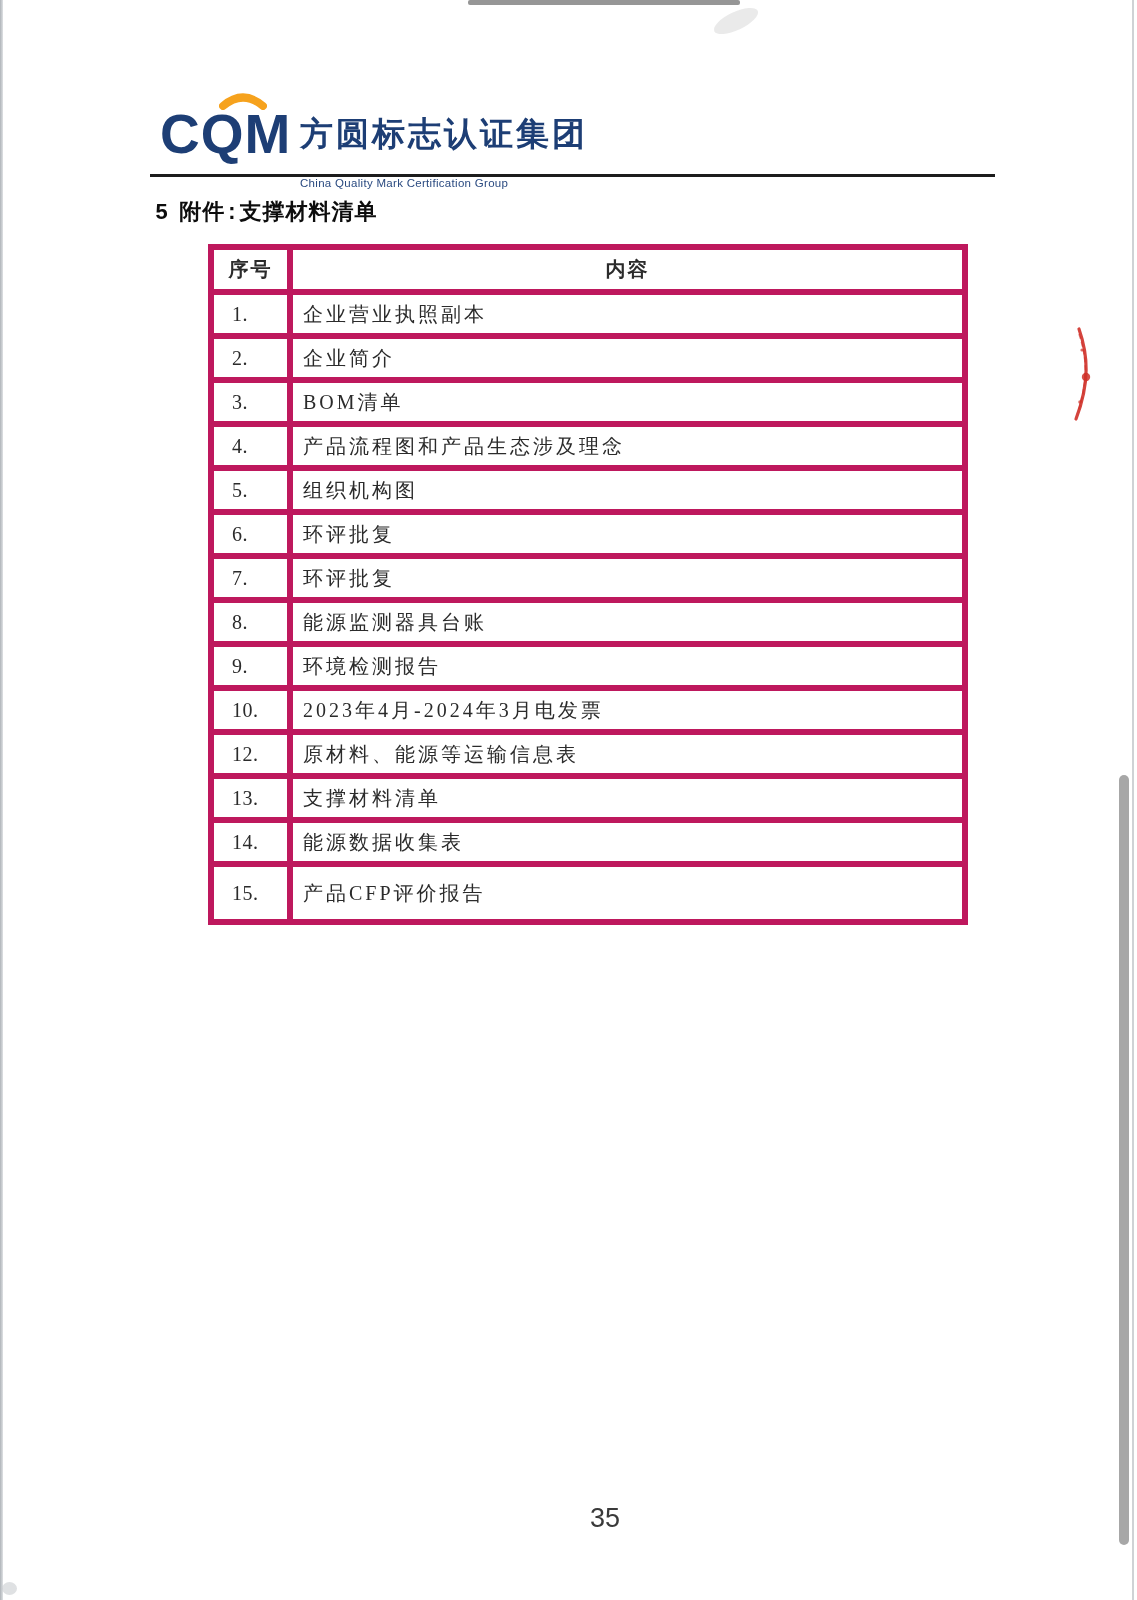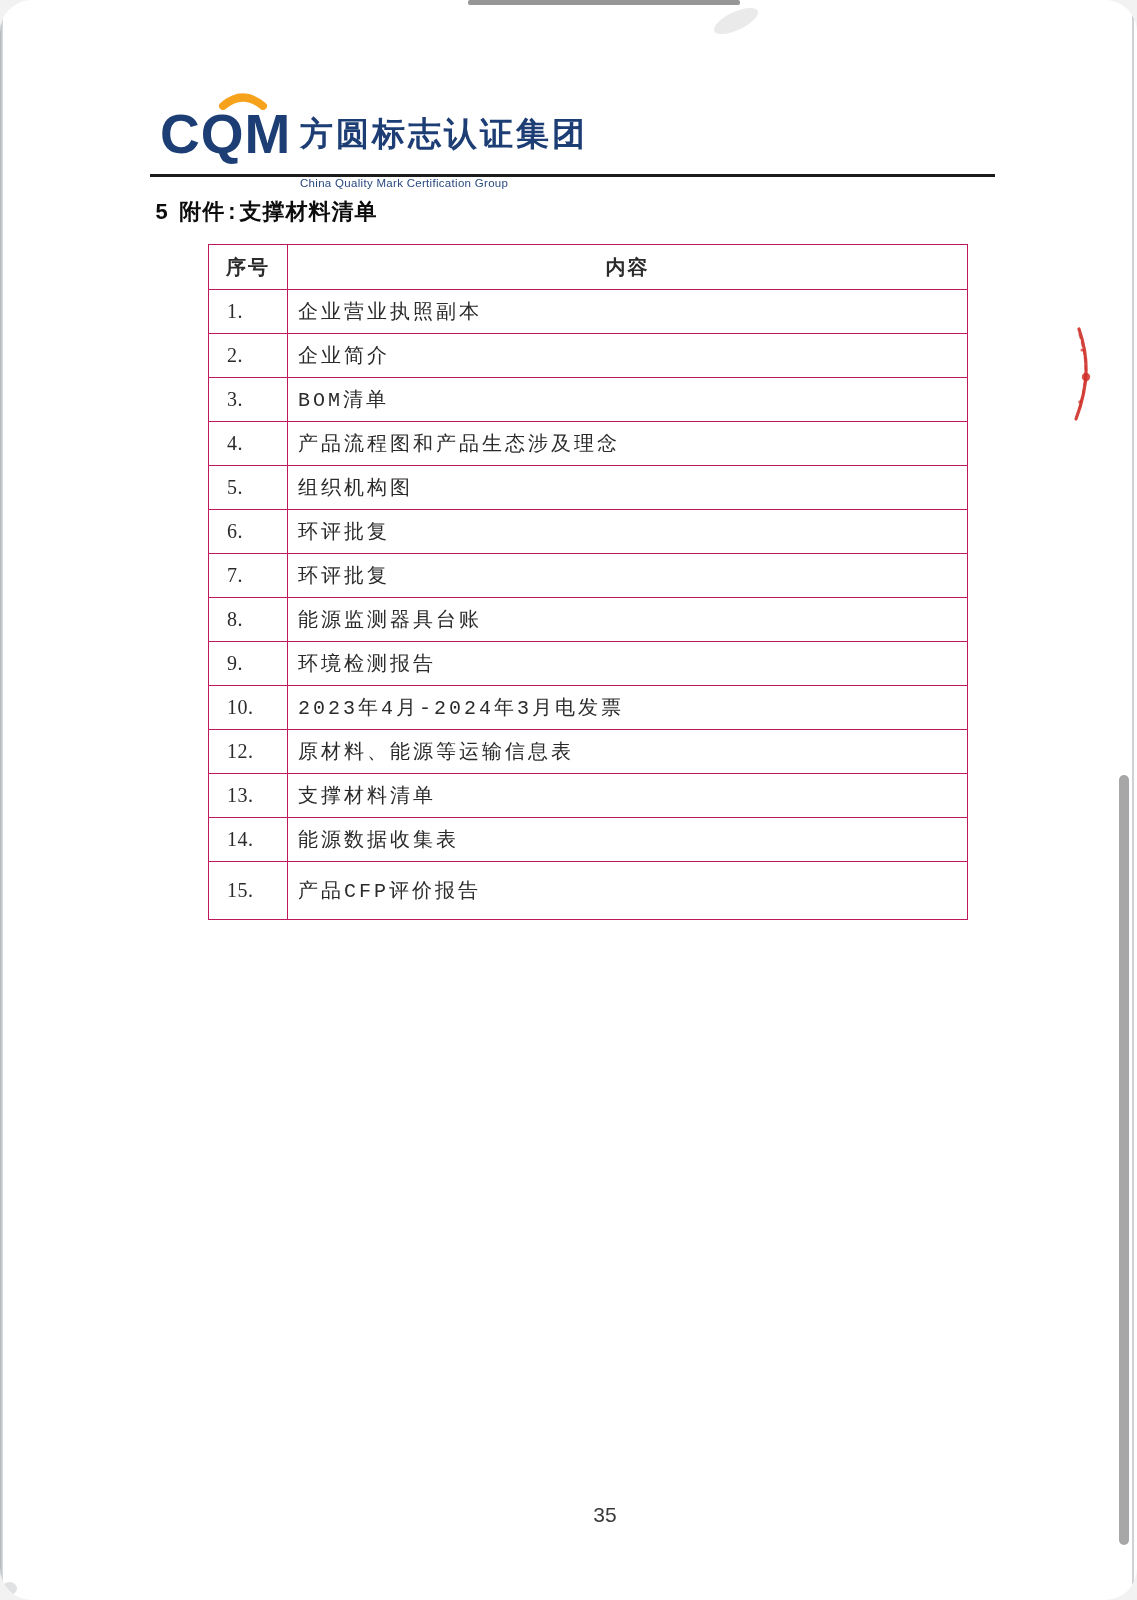--- a/index.html
+++ b/index.html
@@ -6,21 +6,20 @@
   html, body { background: #f2f2f2; }
   body { font-family: "Liberation Serif", serif; }
 
   .page {
     position: relative;
     width: 1137px;
     height: 1600px;
     background: #ffffff;
     margin: 0 auto;
     overflow: hidden;
-    border-radius: 32px;
   }
 
   
   .edge-left {
     position: absolute; left: 0; top: 0; width: 3px; height: 1600px;
     background: linear-gradient(to right, #9aa0a6, #d7dadd);
     opacity: .8;
   }
   .smudge-top {
     position: absolute; left: 468px; top: 0; width: 272px; height: 5px;
@@ -91,52 +90,51 @@
   
   table.materials {
     position: absolute; left: 208px; top: 244px;
     width: 760px;
     border-collapse: collapse;
     table-layout: fixed;
     font-family: "Liberation Serif", serif;
     color: #2b2b2b;
   }
   table.materials th, table.materials td {
-    border: 1px solid #be185d;
+    border: 6px solid #be185d;
     font-size: 20px;
     vertical-align: middle;
   }
   table.materials col.c-no { width: 79px; }
   table.materials th {
     height: 45px;
     font-weight: bold;
     text-align: center;
     letter-spacing: 2px;
   }
   table.materials td { height: 44px; }
   table.materials td.no-cell {
     padding-left: 18px;
     letter-spacing: .5px;
   }
   table.materials td.content-cell {
     padding-left: 10px;
     letter-spacing: 3px;
-    font-family: Liberation Mono, monospace;
   }
   table.materials tbody tr:last-child td { height: 58px; }
 
   
   .red-mark { position: absolute; left: 1046px; top: 320px; }
 
   
   .page-number {
     position: absolute; left: 555px; top: 1503px; width: 100px;
     text-align: center;
     font-family: "Liberation Sans", sans-serif;
-    font-size: 21px;
+    font-size: 27px;
     color: #3a3a3a;
   }
 </style>
 </head>
 <body>
 
 <div class="page">
 
   <div class="edge-left"></div>
   <div class="smudge-top"></div>

